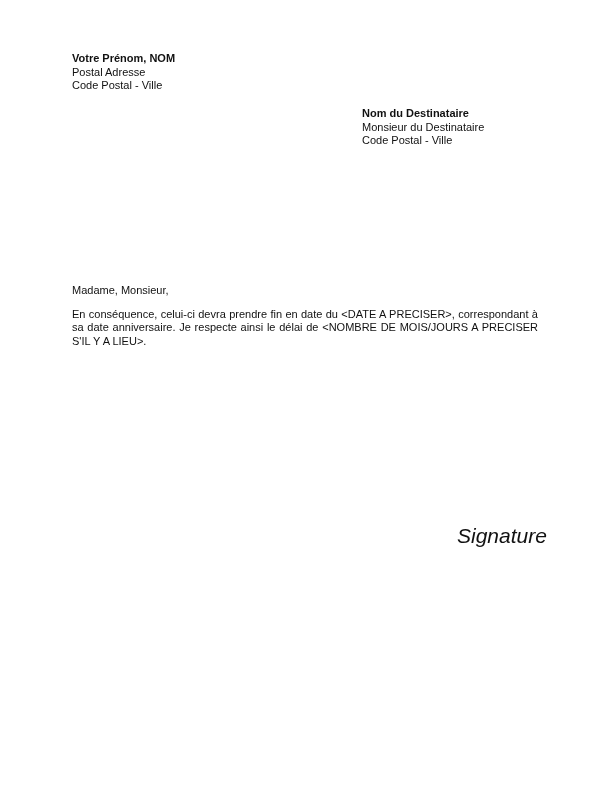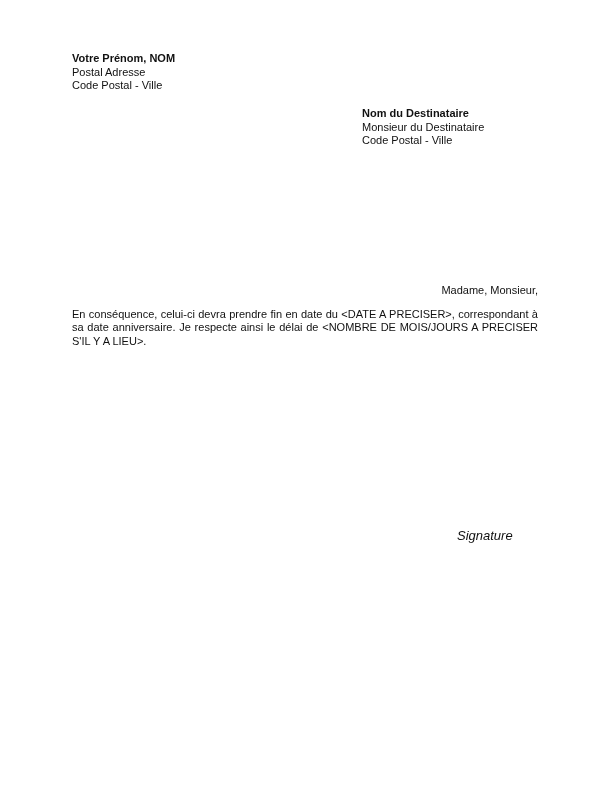--- a/index.html
+++ b/index.html
@@ -44,28 +44,27 @@
     left: 72px;
     top: 284px;
     width: 466px;
     text-align: justify;
   }
   .letter-body p {
     margin: 0 0 14px 0;
   }
   .letter-body p.salutation {
     margin-bottom: 10px;
-    text-align: right;
-    margin-left: 15px;
+    text-align: left;
   }
   .signature {
     position: absolute;
     left: 457px;
     top: 526px;
-    font-size: 13px;
+    font-size: 21px;
     line-height: 20px;
     font-style: italic;
   }
 </style>
 </head>
 <body>
 
 <div class="page">
 
   <div class="sender-block">

